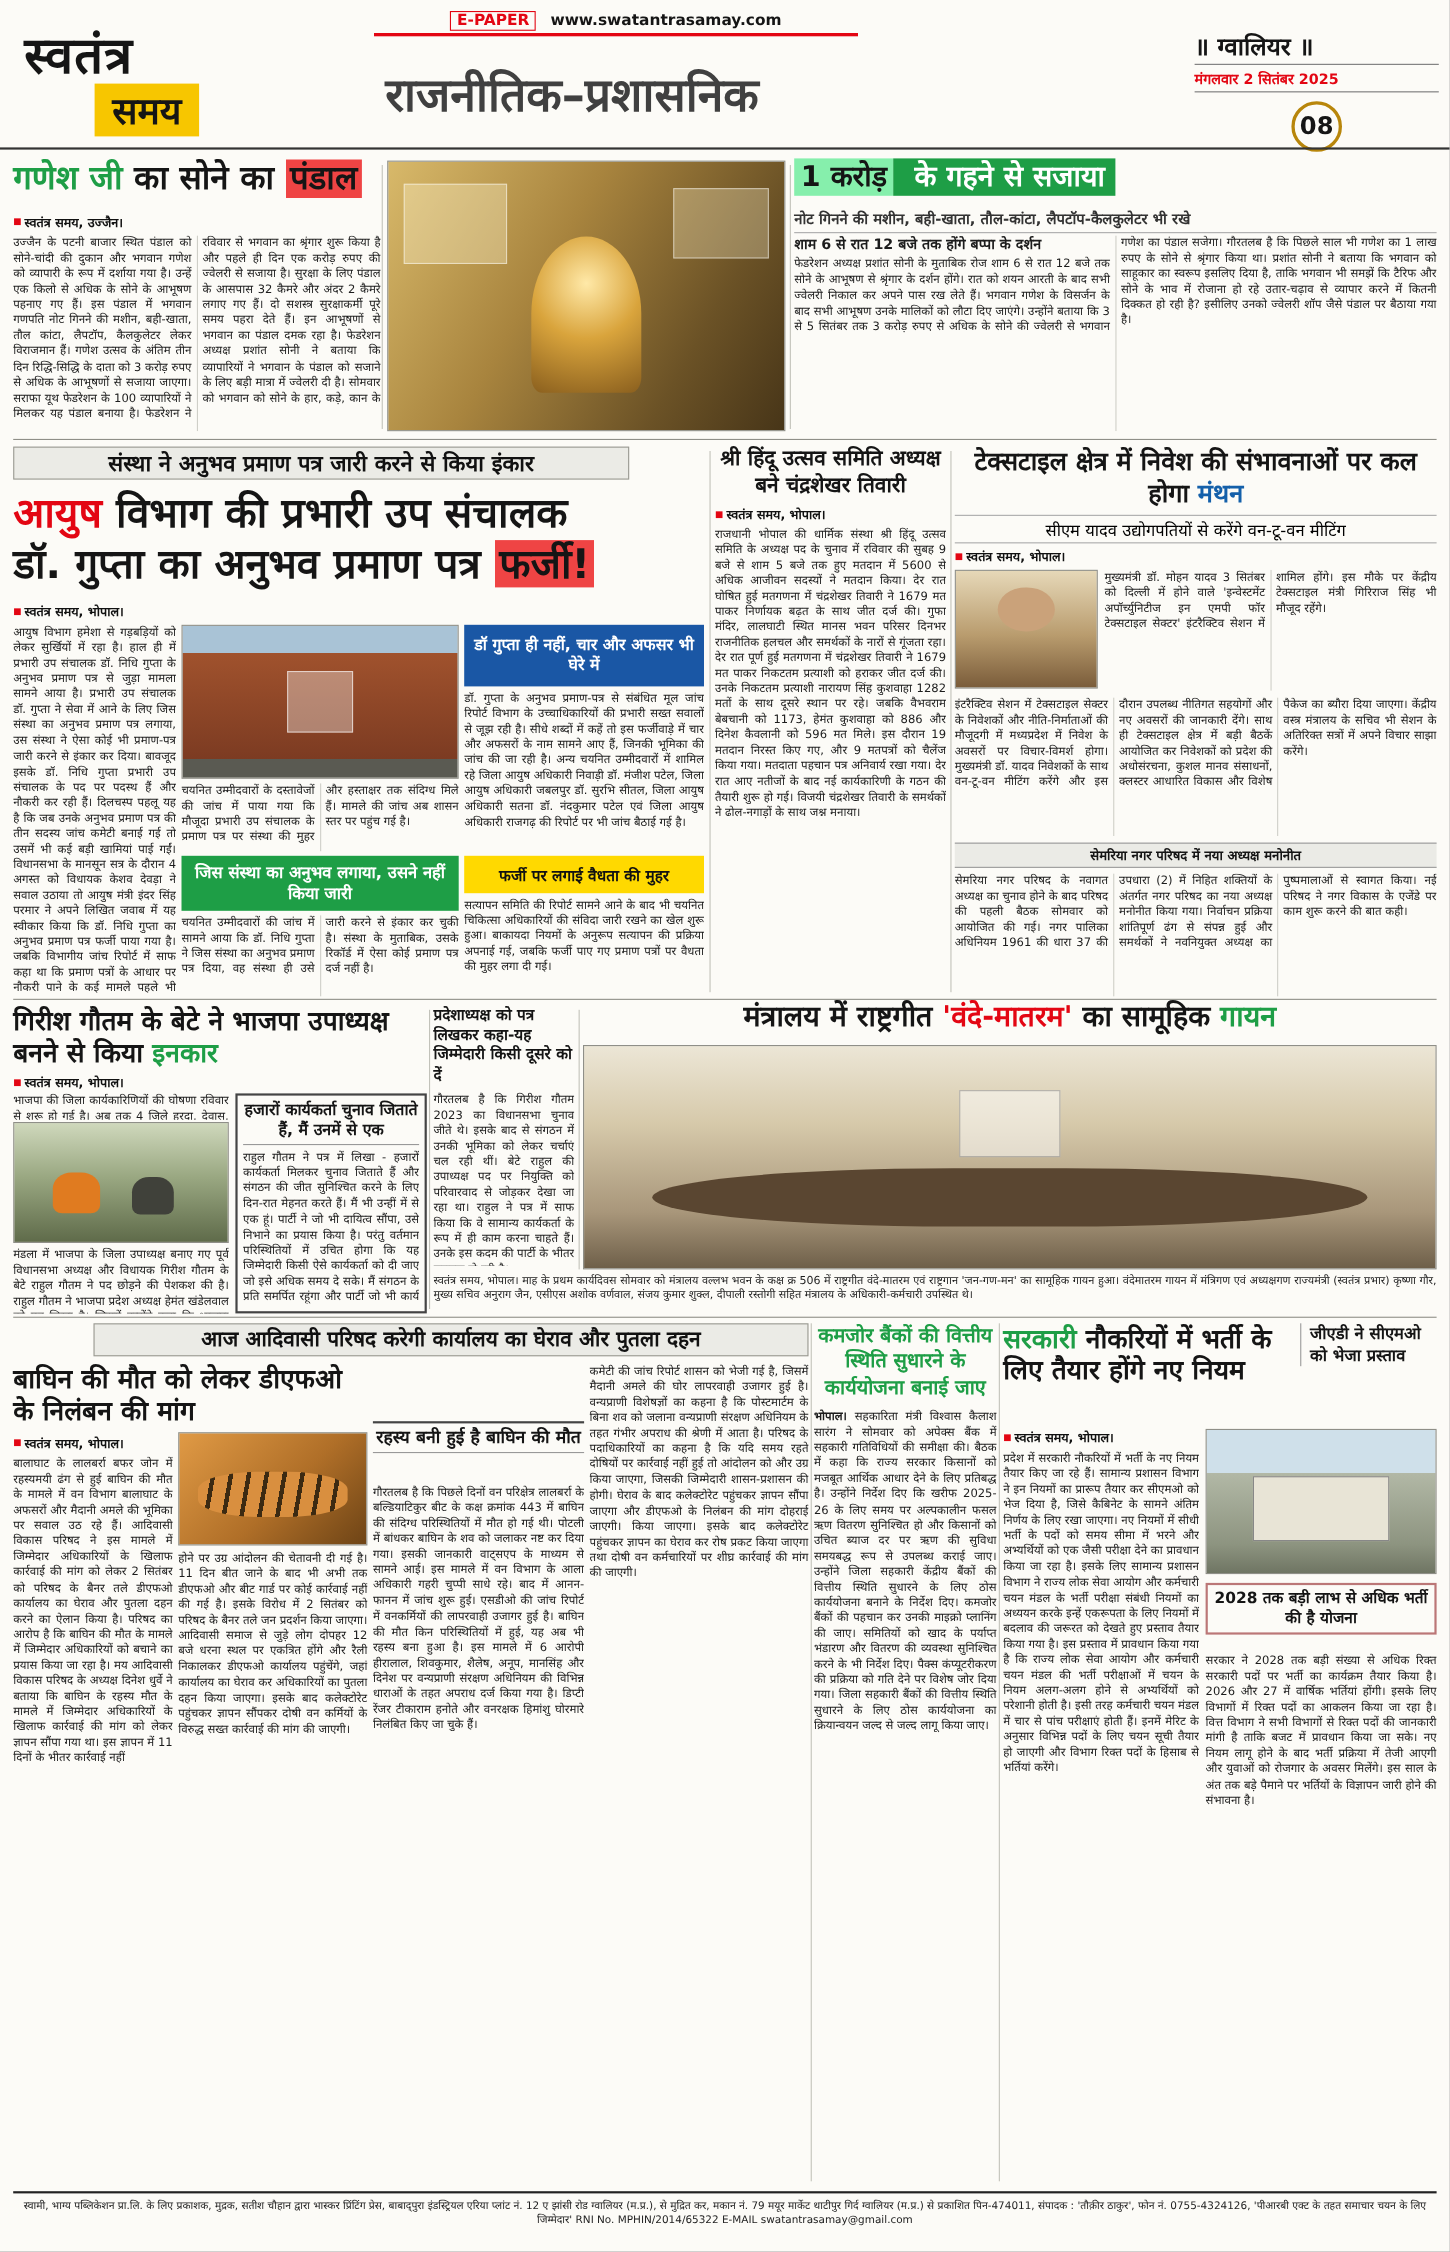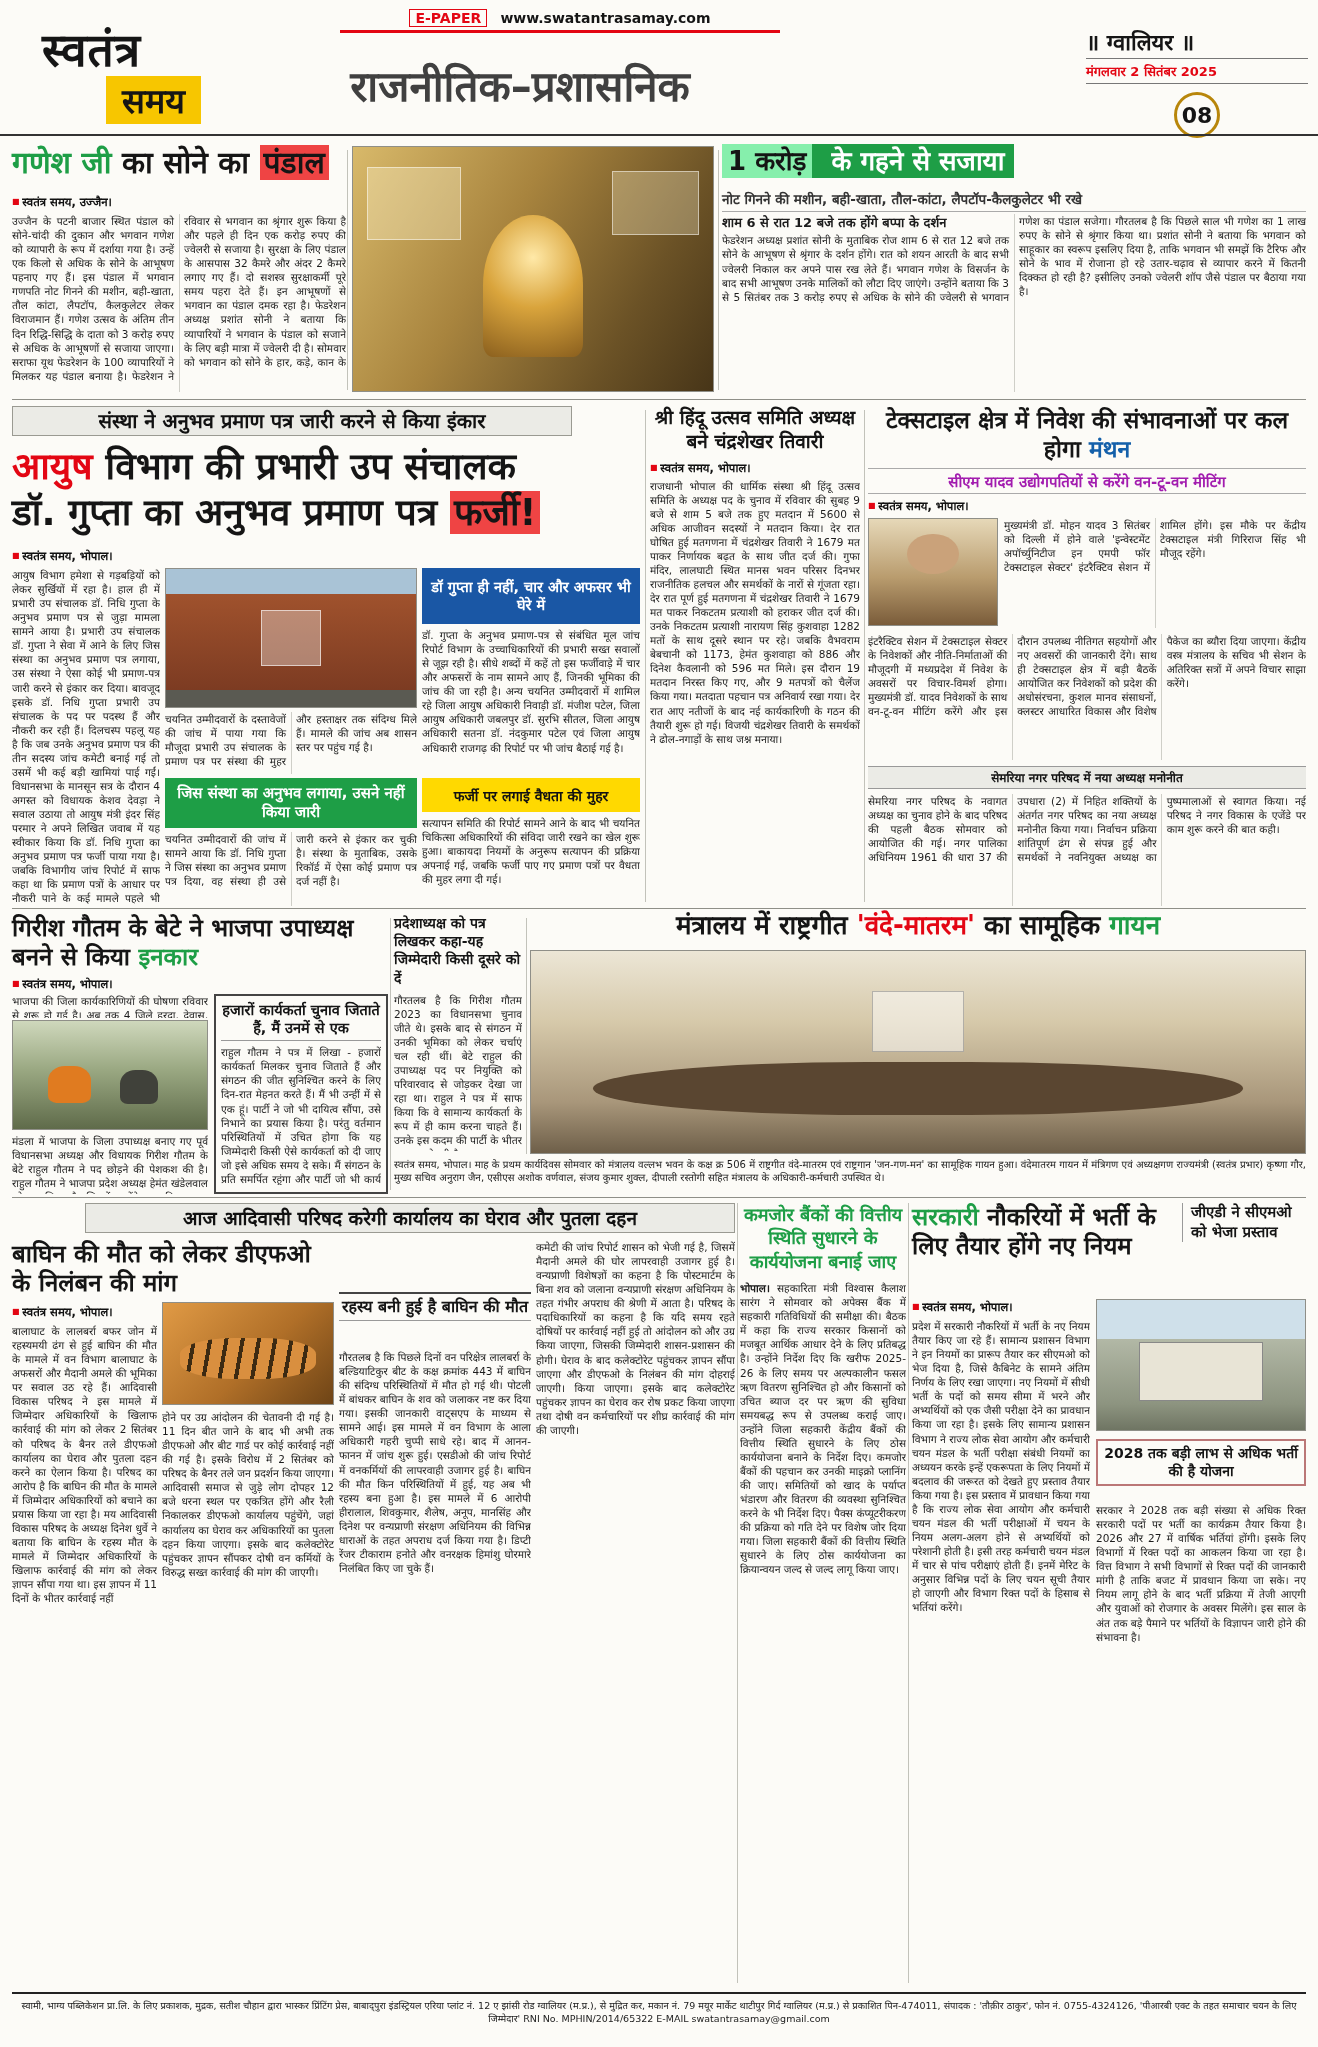--- a/index.html
+++ b/index.html
@@ -26,21 +26,21 @@
   .hl-yellow { background:#ef4444; padding:0 4px; }
   .red   { color:#e30613; }
   .green { color:#1e9e46; }
   .blue  { color:#1460aa; }
 </style>
 </head>
 <body>
 
 <div class="page">
 
-  <div class="abs" style="left:22px;top:26px;width:230px;margin-left:20px;">
+  <div class="abs" style="left:22px;top:26px;width:230px;">
     <div style="font-size:46px;font-weight:bold;line-height:1.05;letter-spacing:1px;">स्वतंत्र</div>
     <div style="margin:2px 0 0 64px;display:inline-block;background:#f7c600;padding:1px 16px;font-size:34px;font-weight:bold;">समय</div>
   </div>
 
   <div class="abs" style="left:340px;top:8px;width:440px;text-align:center;border-bottom:3px solid #e30613;padding-bottom:3px;">
     <span style="color:#e30613;font-weight:bold;font-size:14px;border:1px solid #e30613;padding:0 5px;margin-right:8px;">E-PAPER</span>
     <span style="font-weight:bold;font-size:14px;">www.swatantrasamay.com</span>
   </div>
 
   <div class="abs" style="left:280px;top:56px;width:480px;text-align:center;color:#404040;font-weight:bold;font-size:42px;">राजनीतिक–प्रशासनिक</div>
@@ -101,21 +101,21 @@
   <div class="abs" style="left:650px;top:406px;width:210px;height:500px;">
     <div style="font-size:19px;font-weight:bold;line-height:1.25;text-align:center;">श्री हिंदू उत्सव समिति अध्यक्ष बने चंद्रशेखर तिवारी</div>
     <div class="byline" style="margin-top:6px;">स्वतंत्र समय, भोपाल।</div>
     <div class="body-text" style="margin-top:4px;height:398px;">राजधानी भोपाल की धार्मिक संस्था श्री हिंदू उत्सव समिति के अध्यक्ष पद के चुनाव में रविवार की सुबह 9 बजे से शाम 5 बजे तक हुए मतदान में 5600 से अधिक आजीवन सदस्यों ने मतदान किया। देर रात घोषित हुई मतगणना में चंद्रशेखर तिवारी ने 1679 मत पाकर निर्णायक बढ़त के साथ जीत दर्ज की। गुफा मंदिर, लालघाटी स्थित मानस भवन परिसर दिनभर राजनीतिक हलचल और समर्थकों के नारों से गूंजता रहा। देर रात पूर्ण हुई मतगणना में चंद्रशेखर तिवारी ने 1679 मत पाकर निकटतम प्रत्याशी को हराकर जीत दर्ज की। उनके निकटतम प्रत्याशी नारायण सिंह कुशवाहा 1282 मतों के साथ दूसरे स्थान पर रहे। जबकि वैभवराम बेबचानी को 1173, हेमंत कुशवाहा को 886 और दिनेश कैवलानी को 596 मत मिले। इस दौरान 19 मतदान निरस्त किए गए, और 9 मतपत्रों को चैलेंज किया गया। मतदाता पहचान पत्र अनिवार्य रखा गया। देर रात आए नतीजों के बाद नई कार्यकारिणी के गठन की तैयारी शुरू हो गई। विजयी चंद्रशेखर तिवारी के समर्थकों ने ढोल-नगाड़ों के साथ जश्न मनाया।</div>
   </div>
 
   <div class="abs" style="left:868px;top:406px;width:438px;height:500px;">
     <div style="font-size:23px;font-weight:bold;line-height:1.25;text-align:center;">
       <span>टेक्सटाइल क्षेत्र में निवेश की संभावनाओं पर कल होगा </span><span class="blue">मंथन</span>
     </div>
-    <div style="position:absolute;left:0;top:62px;width:438px;text-align:center;font-size:15px;font-weight:bold;color:#a21caf;border-top:1px solid #aaa;border-bottom:1px solid #aaa;padding:2px 0;">सीएम यादव उद्योगपतियों से करेंगे वन-टू-वन मीटिंग</div>
+    <div style="position:absolute;left:0;top:62px;width:438px;text-align:center;font-size:15px;font-weight:normal;color:#000000;border-top:1px solid #aaa;border-bottom:1px solid #aaa;padding:2px 0;">सीएम यादव उद्योगपतियों से करेंगे वन-टू-वन मीटिंग</div>
     <div class="byline" style="position:absolute;left:0;top:92px;">स्वतंत्र समय, भोपाल।</div>
     <div class="photo" style="position:absolute;left:0;top:112px;width:130px;height:108px;background:linear-gradient(180deg,#e6d8b8 0%,#b99c6e 55%,#7a5c3a 100%);">
       <div style="position:absolute;left:30%;top:14%;width:40%;height:38%;background:#caa27a;border-radius:50%;"></div>
     </div>
     <div class="body-text cols-2" style="position:absolute;left:136px;top:112px;width:302px;height:110px;">मुख्यमंत्री डॉ. मोहन यादव 3 सितंबर को दिल्ली में होने वाले 'इन्वेस्टमेंट अपॉर्च्युनिटीज इन एमपी फॉर टेक्सटाइल सेक्टर' इंटरैक्टिव सेशन में शामिल होंगे। इस मौके पर केंद्रीय टेक्सटाइल मंत्री गिरिराज सिंह भी मौजूद रहेंगे।</div>
     <div class="body-text cols-3" style="position:absolute;left:0;top:228px;width:438px;height:126px;">इंटरैक्टिव सेशन में टेक्सटाइल सेक्टर के निवेशकों और नीति-निर्माताओं की मौजूदगी में मध्यप्रदेश में निवेश के अवसरों पर विचार-विमर्श होगा। मुख्यमंत्री डॉ. यादव निवेशकों के साथ वन-टू-वन मीटिंग करेंगे और इस दौरान उपलब्ध नीतिगत सहयोगों और नए अवसरों की जानकारी देंगे। साथ ही टेक्सटाइल क्षेत्र में बड़ी बैठकें आयोजित कर निवेशकों को प्रदेश की अधोसंरचना, कुशल मानव संसाधनों, क्लस्टर आधारित विकास और विशेष पैकेज का ब्यौरा दिया जाएगा। केंद्रीय वस्त्र मंत्रालय के सचिव भी सेशन के अतिरिक्त सत्रों में अपने विचार साझा करेंगे।</div>
     <div style="position:absolute;left:0;top:360px;width:438px;background:#ebebe6;border-top:1px solid #999;border-bottom:1px solid #999;text-align:center;font-size:12px;font-weight:bold;padding:2px 0;">सेमरिया नगर परिषद में नया अध्यक्ष मनोनीत</div>
     <div class="body-text cols-3" style="position:absolute;left:0;top:388px;width:438px;height:112px;">सेमरिया नगर परिषद के नवागत अध्यक्ष का चुनाव होने के बाद परिषद की पहली बैठक सोमवार को आयोजित की गई। नगर पालिका अधिनियम 1961 की धारा 37 की उपधारा (2) में निहित शक्तियों के अंतर्गत नगर परिषद का नया अध्यक्ष मनोनीत किया गया। निर्वाचन प्रक्रिया शांतिपूर्ण ढंग से संपन्न हुई और समर्थकों ने नवनियुक्त अध्यक्ष का पुष्पमालाओं से स्वागत किया। नई परिषद ने नगर विकास के एजेंडे पर काम शुरू करने की बात कही।</div>
   </div>
 

